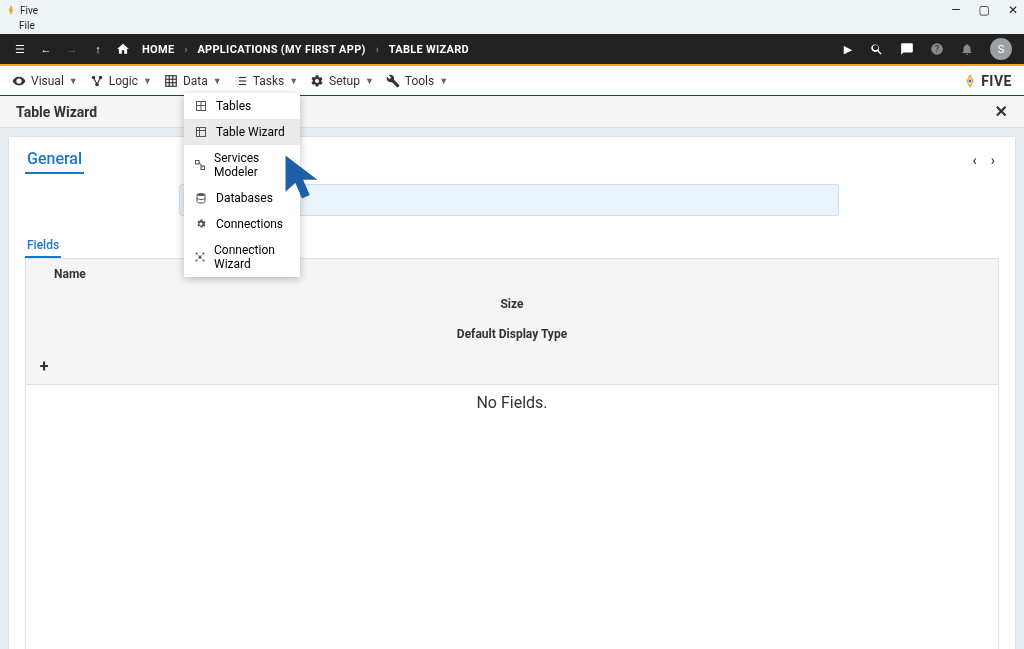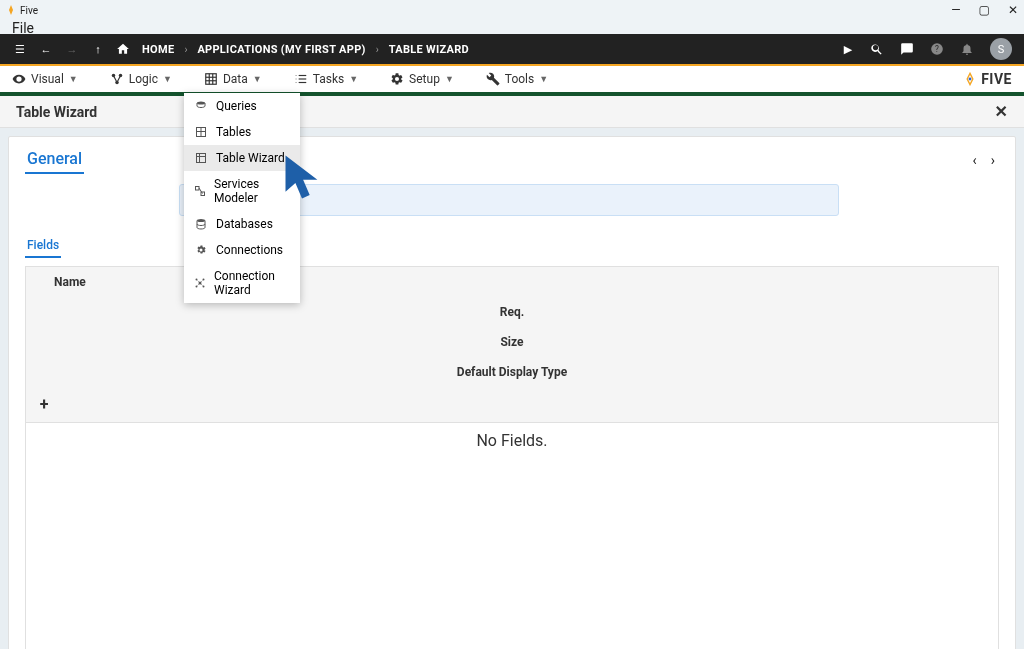--- a/index.html
+++ b/index.html
@@ -1,44 +1,44 @@
 <!DOCTYPE html>
 <html><head>
 <meta charset="utf-8">
 <style>
 * { margin:0; padding:0; box-sizing:border-box; font-family:Roboto,"Segoe UI",Arial,sans-serif; }
 body { width:1024px; height:649px; background:#e8eef2; overflow:hidden; position:relative; }
 .titlebar { height:20px; background:#eef3f6; display:flex; align-items:center; padding:0 6px; font-size:10px; color:#222; }
 .titlebar .app-name { margin-left:4px; }
 .titlebar-icons { margin-left:auto; display:flex; gap:18px; font-size:12px; }
-.filemenu { height:14px; background:#eef3f6; font-size:14px; padding:0 12px; color:#222; }
+.filemenu { height:14px; background:#eef3f6; font-size:10px; padding:0 19px; color:#222; }
 .main-nav { height:30px; background:#222; display:flex; align-items:center; color:#fff; font-size:11px; padding:0 12px; gap:10px; }
 .nav-ico { width:16px; text-align:center; cursor:pointer; }
 .nav-ico.dim { color:#666; }
 .breadcrumb-item { font-weight:bold; letter-spacing:.3px; cursor:pointer; }
 .bc-chev { color:#999; font-size:10px; }
 .main-nav-right { margin-left:auto; display:flex; align-items:center; gap:14px; }
 .avatar { width:22px; height:22px; border-radius:50%; background:#9aa0a6; color:#fff; display:flex; align-items:center; justify-content:center; font-size:11px; }
 .orange-line { height:2px; background:#f5a623; }
-.sec-nav { height:30px; background:#fff; display:flex; align-items:center; padding:0 12px; gap:32px; font-size:12px; color:#333; border-bottom:4px solid #14532d; }
+.sec-nav { height:30px; background:#fff; display:flex; align-items:center; padding:0 12px; gap:12px; font-size:12px; color:#333; border-bottom:1px solid #14532d; }
 .sec-item { display:flex; align-items:center; gap:5px; cursor:pointer; }
 .sec-item .tri { font-size:9px; color:#666; }
 .brand { margin-left:auto; display:flex; align-items:center; gap:4px; font-weight:bold; font-size:14px; letter-spacing:.5px; color:#333; }
 .brand-logo { width:14px; height:14px; display:inline-block; }
 .page-header { height:32px; background:#f5f5f5; display:flex; align-items:center; padding:0 16px; font-size:14px; font-weight:bold; color:#333; border-bottom:1px solid #e0e0e0; }
 .page-header .close { margin-left:auto; font-size:16px; cursor:pointer; }
 .workspace { padding:8px; }
 .paper { background:#fff; border:1px solid #e0e0e0; border-radius:2px; padding:8px 16px 16px 16px; }
 .tab-row { display:flex; gap:12px; align-items:center; }
 .tab { font-size:16px; font-weight:500; padding:4px 2px; cursor:pointer; }
 .tab.active { color:#1976d2; border-bottom:2px solid #1976d2; }
 .nav-arrows { margin-left:auto; display:flex; gap:6px; font-size:14px; color:#222; }
 .nav-arrows span { padding:2px 4px; cursor:pointer; }
 .input-slot { margin:10px 0 18px 154px; width:660px; height:32px; background:#eaf2fb; border:1px solid #c9dff5; border-radius:3px; }
-.section-label { font-size:12px; font-weight:500; color:#1976d2; padding:4px 2px; border-bottom:2px solid #1976d2; display:inline-block; margin-bottom:8px; }
+.section-label { font-size:12px; font-weight:500; color:#1976d2; padding:4px 2px; border-bottom:2px solid #1976d2; display:inline-block; }
 .table-head { display:flex; background:#f5f5f5; border:1px solid #e0e0e0; border-bottom:none; font-size:12px; font-weight:bold; color:#333;flex-direction:column; }
 .table-head .col { padding:8px; }
 .col-name { flex:2; padding-left:28px!important; }
 .col-req { flex:1; text-align:center; }
 .col-size { flex:1; text-align:center; }
 .col-type { flex:2; text-align:center; }
 .col-add { width:36px; text-align:center; font-size:16px; cursor:pointer; }
 .table-body { border:1px solid #e0e0e0; height:386px; font-size:16px; color:#333; text-align:center; padding-top:8px; }
 .dropdown { position:absolute; top:93px; left:184px; width:116px; background:#fff; box-shadow:0 2px 8px rgba(0,0,0,.25); font-size:12px; z-index:50; }
 .dropdown-item { display:flex; align-items:center; gap:8px; padding:6px 10px; cursor:pointer; }
@@ -185,43 +185,33 @@
       <span class="tab active">General</span>
       <div class="nav-arrows">
         <span>‹</span>
         <span>›</span>
       </div>
     </div>
     <div class="input-slot"></div>
     <span class="section-label">Fields</span>
     <div class="table-head">
       <div class="col col-name">Name</div>
-      <div class="col col-req">Req.</div>
       <div class="col col-size">Size</div>
       <div class="col col-type">Default Display Type</div>
       <div class="col col-add">+</div>
     </div>
     <div class="table-body">
       <span>No Fields.</span>
     </div>
   </div>
 </div>
 
 <div class="dropdown">
   <div class="dropdown-item">
     <span class="dd-ico">
-        <svg width="12" height="12" viewBox="0 0 24 24" fill="#555">
-          <ellipse cx="12" cy="6" rx="8" ry="3"></ellipse>
-          <path d="M4 6v6c0 1.66 3.58 3 8 3s8-1.34 8-3V6" fill="none" stroke="#555" stroke-width="2"></path>
-        </svg>
-      </span>
-    <span>Queries</span>
-  </div>
-  <div class="dropdown-item">
-    <span class="dd-ico">
         <svg width="12" height="12" viewBox="0 0 24 24" fill="none" stroke="#555" stroke-width="2">
           <rect x="3" y="3" width="18" height="18"></rect>
           <line x1="3" y1="11" x2="21" y2="11"></line>
           <line x1="12" y1="3" x2="12" y2="21"></line>
         </svg>
       </span>
     <span>Tables</span>
   </div>
   <div class="dropdown-item hi">
     <span class="dd-ico">

